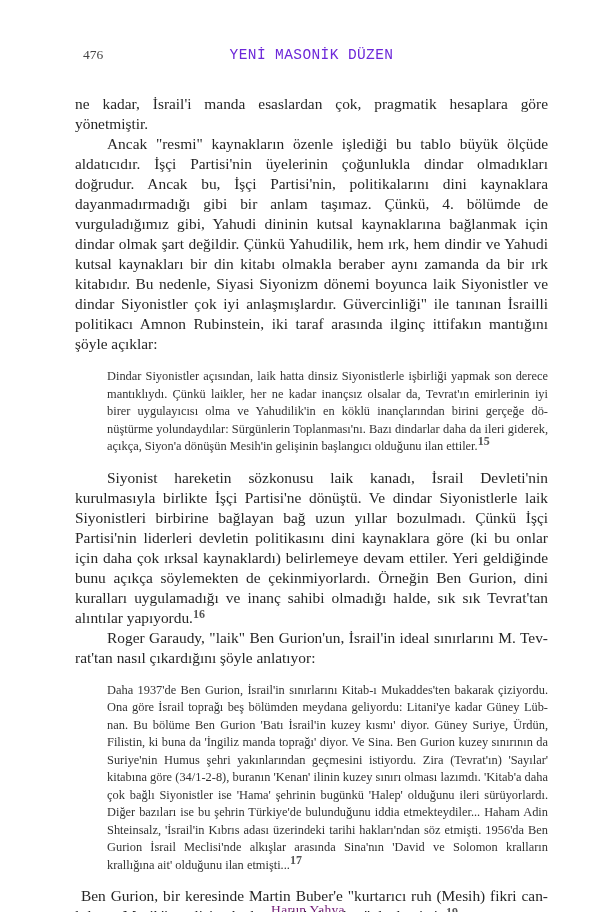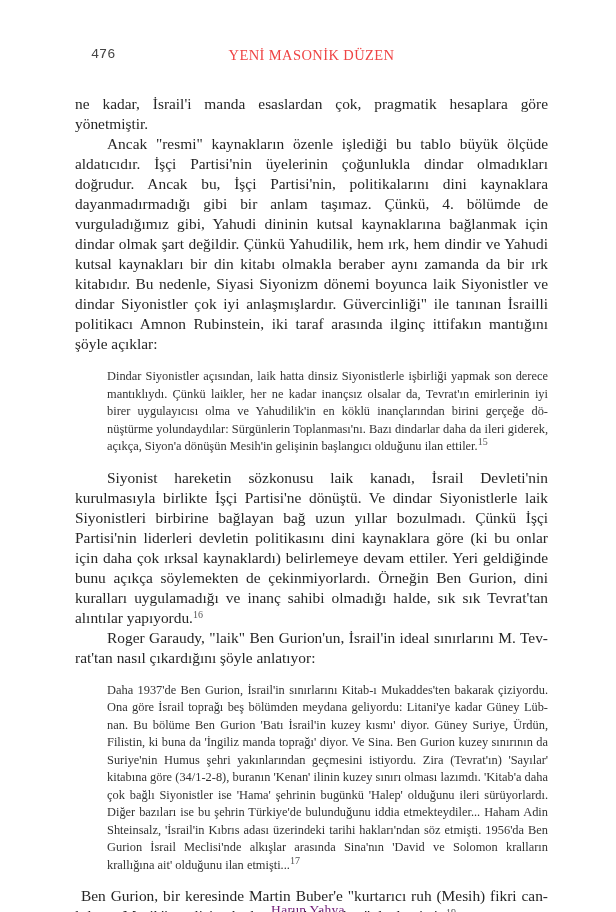--- a/index.html
+++ b/index.html
@@ -17,35 +17,35 @@
     }
     .page-header {
       position: absolute;
       top: 47px;
       left: 75px;
       width: 473px;
       height: 22px;
     }
     .page-number {
       position: absolute;
-      left: 16px;
+      left: 8px;
       top: 0;
       font-size: 13.5px;
       color: #444;
-      font-family: Liberation Mono, monospace;
     }
     .running-title {
       position: absolute;
       left: 0;
       right: 0;
       top: 0;
       text-align: center;
       font-size: 14.5px;
       letter-spacing: 0.4px;
-      color: #ef4444;
+      color: #6d28d9;
+      font-family: Liberation Mono, monospace;
     }
     .content {
       position: absolute;
       top: 94px;
       left: 75px;
       width: 473px;
     }
     .para {
       margin: 0;
       font-size: 15.4px;
@@ -66,24 +66,25 @@
       padding-left: 32px;
       font-size: 12.4px;
       line-height: 17.5px;
       text-align: justify;
       text-align-last: left;
       color: #333;
     }
     .gap-before-quote { height: 14px; }
     .gap-after-quote { height: 12px; }
     sup.fn {
-      font-size: 10px;
+      font-size: 12px;
       vertical-align: 5px;
       line-height: 0;
       color: #555;
+      font-weight: bold;
     }
     .page-footer {
       position: absolute;
       top: 856px;
       left: 0;
       width: 616px;
       text-align: center;
     }
     .footer-author {
       display: inline-block;

